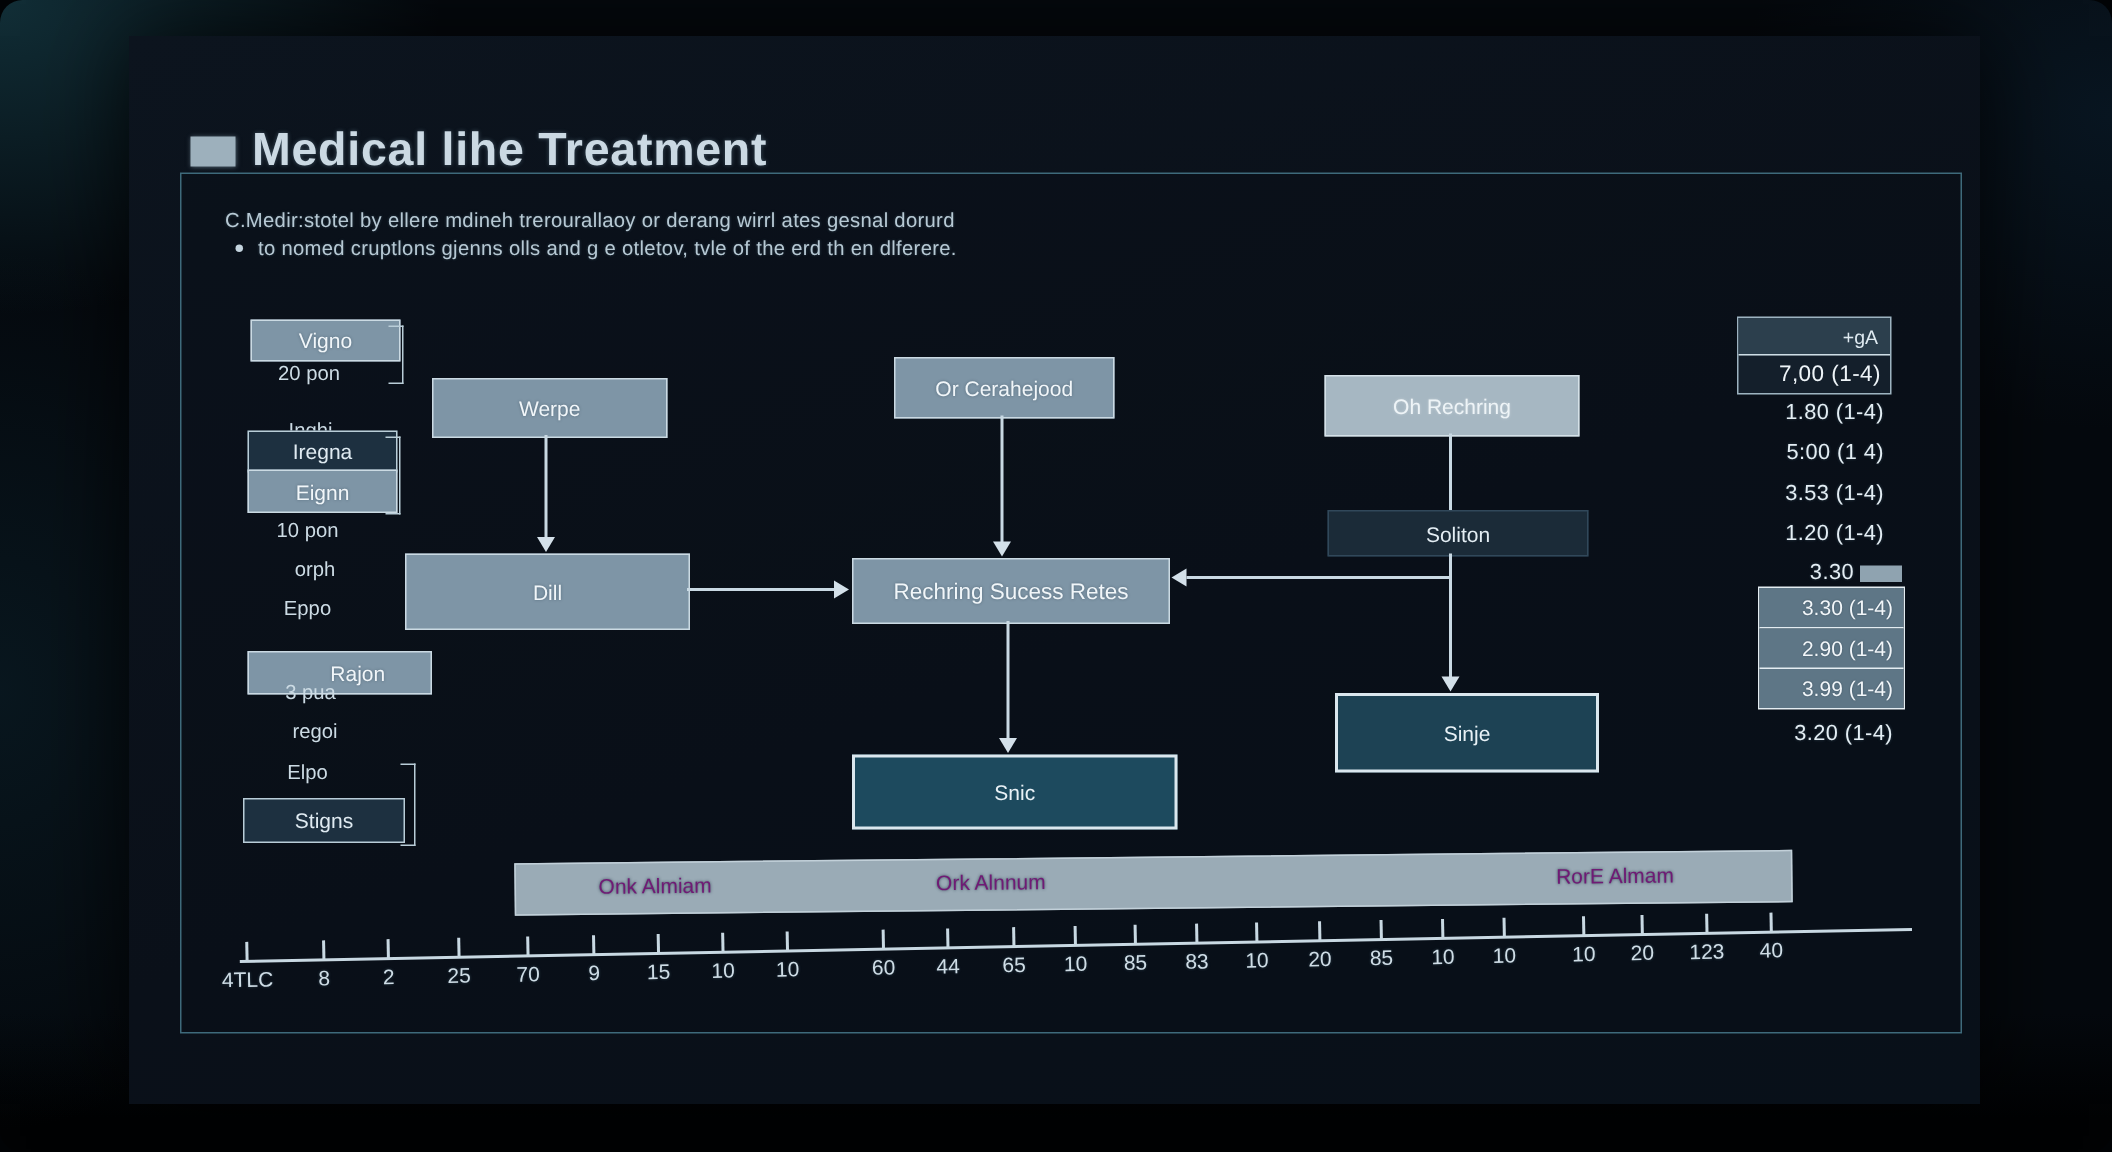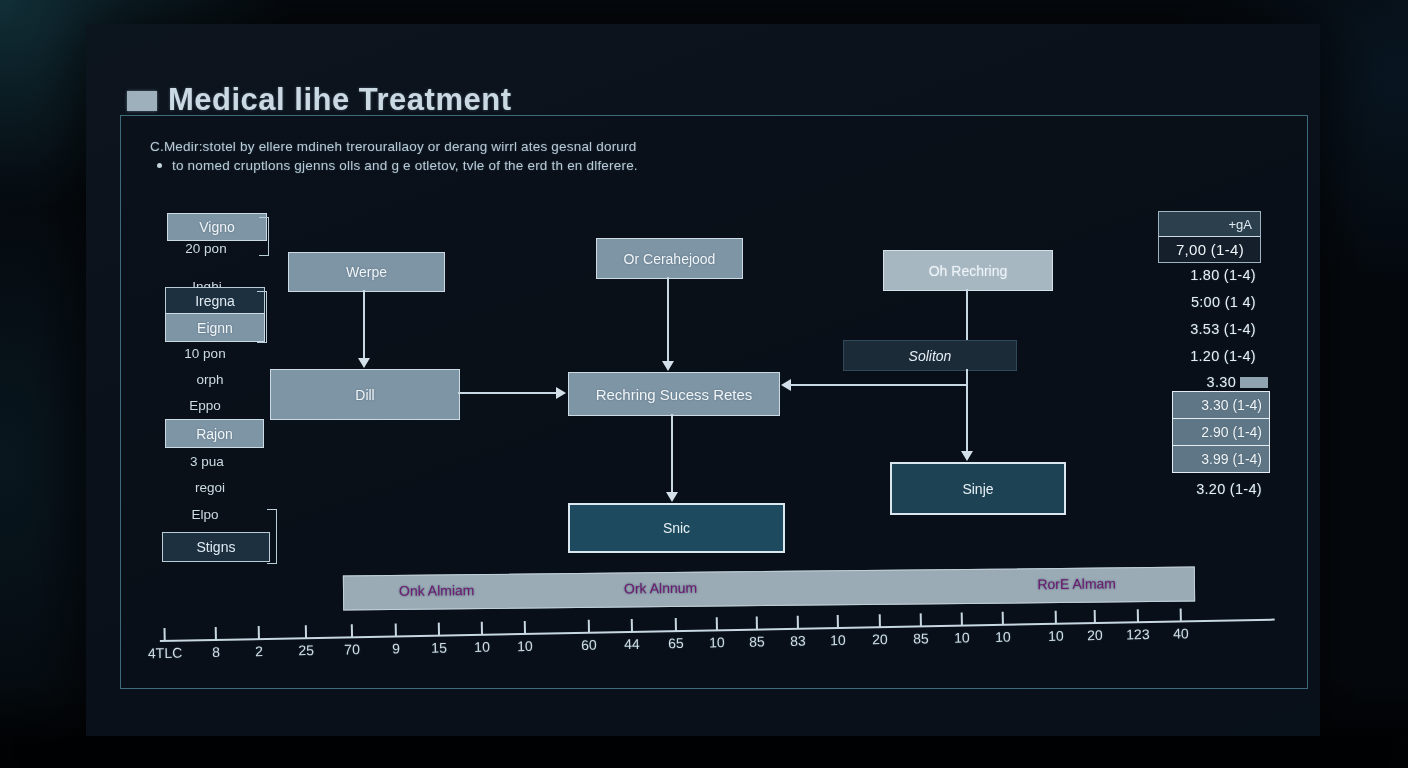--- a/index.html
+++ b/index.html
@@ -4,20 +4,21 @@
 <style>
   html,body{margin:0;padding:0;background:#010305;}
   .stage{
     position:relative;width:1408px;height:768px;overflow:hidden;
     font-family:"Liberation Sans", sans-serif;
     background:
       radial-gradient(ellipse 420px 300px at 0% 0%, rgba(36,102,116,.40), rgba(0,0,0,0) 70%),
       radial-gradient(ellipse 300px 420px at 0% 60%, rgba(22,66,82,.25), rgba(0,0,0,0) 70%),
       radial-gradient(ellipse 360px 300px at 100% 10%, rgba(18,52,78,.30), rgba(0,0,0,0) 70%),
       linear-gradient(180deg,#05090e 0%,#05090e 88%,#010203 97%);
+    border-radius: 15px;
   }
   .screen-surface{
     position:absolute;left:86px;top:24px;width:1234px;height:712px;
     background:linear-gradient(160deg,#0c141e 0%,#0a1019 55%,#081019 100%);
     box-shadow:0 0 60px rgba(0,0,0,.8);
   }
   .frame{
     position:absolute;left:120px;top:115px;width:1186px;height:572px;
     border:1.5px solid #3e6a7b;background:rgba(8,15,24,.35);
   }
@@ -57,21 +58,21 @@
   
   .axis{position:absolute;left:160px;top:628px;width:1125px;height:40px;transform:rotate(-1.1deg);transform-origin:0 50%;}
   .axis-line{position:absolute;left:0;top:12px;width:1115px;height:2px;background:#c8d8e2;}
   .axis-item{position:absolute;top:0;transform:translateX(-50%);display:flex;flex-direction:column;align-items:center;}
   .axis-tick{width:2px;height:13px;background:#c8d8e2;}
   .axis-label{margin-top:4px;font-size:14px;color:#cfdde6;text-shadow:0 0 2px rgba(110,150,170,.4);}
   
   .rc-text{position:absolute;width:110px;text-align:right;font-size:14.5px;color:#e4eef4;letter-spacing:.3px;text-shadow:0 0 2px rgba(120,160,180,.35);}
   .rc-groupbox{position:absolute;left:1158px;top:211px;width:101px;border:1px solid #9db3c0;background:#141f2b;}
   .rc-row1{height:24px;background:#2c3f4d;border-bottom:1.5px solid #cfdde6;display:flex;align-items:center;justify-content:flex-end;padding-right:8px;font-size:13px;color:#dfeaf1;}
-  .rc-row2{height:25px;display:flex;align-items:center;justify-content:flex-end;padding-right:16px;font-size:15px;color:#eef4f8;letter-spacing:.3px;}
+  .rc-row2{height:25px;display:flex;align-items:center;justify-content:flex-end;padding-right:6px;font-size:15px;color:#eef4f8;letter-spacing:.3px;}
   .rc-fragment{position:absolute;left:1240px;top:377px;width:28px;height:11px;background:#8fa3b0;}
   .rc-stack{position:absolute;left:1172px;top:391px;width:96px;border:1px solid #e4edf2;}
   .rc-stackbox{height:26px;background:#5e7686;border-bottom:1px solid #e4edf2;display:flex;align-items:center;justify-content:flex-end;padding-right:7px;font-size:14px;color:#f2f7fa;text-shadow:0 0 1px rgba(30,45,60,.6);}
   .rc-stackbox:last-child{border-bottom:none;}
 </style>
 </head>
 <body>
 
 <div class="stage">
   <div class="screen-surface"></div>
@@ -87,36 +88,36 @@
 
 
   <div class="box box-light" style="left:167px;top:213px;width:98px;height:26px;">Vigno</div>
   <div class="lc-text" style="left:151px;top:241px;">20 pon</div>
   <div class="lc-text" style="left:152px;top:279px;">Inghi</div>
   <div class="box box-dark" style="left:165px;top:287px;width:98px;height:26px;">Iregna</div>
   <div class="box box-light" style="left:165px;top:313px;width:98px;height:27px;">Eignn</div>
   <div class="lc-text" style="left:150px;top:346px;">10 pon</div>
   <div class="lc-text" style="left:155px;top:372px;">orph</div>
   <div class="lc-text" style="left:150px;top:398px;">Eppo</div>
-  <div class="box box-light" style="left:165px;top:419px;width:97px;height:27px;">Rajon</div>
+  <div class="box box-light" style="left:165px;top:434px;width:97px;height:27px;padding-left:24px;">Rajon</div>
   <div class="lc-text" style="left:152px;top:454px;">3 pua</div>
   <div class="lc-text" style="left:155px;top:480px;">regoi</div>
   <div class="lc-text" style="left:150px;top:507px;">Elpo</div>
   <div class="box box-dark" style="left:162px;top:532px;width:106px;height:28px;">Stigns</div>
 
   <div class="bracket" style="left:259px;top:217px;height:37px;"></div>
   <div class="bracket" style="left:257px;top:291px;height:50px;"></div>
   <div class="bracket" style="left:267px;top:509px;height:53px;"></div>
 
   <div class="box box-light" style="left:288px;top:252px;width:155px;height:38px;">Werpe</div>
   <div class="box box-light" style="left:596px;top:238px;width:145px;height:39px;">Or Cerahejood</div>
   <div class="box box-lighter" style="left:883px;top:250px;width:168px;height:39px;">Oh Rechring</div>
   <div class="box box-light" style="left:270px;top:369px;width:188px;height:49px;">Dill</div>
   <div class="box box-light" style="left:568px;top:372px;width:210px;height:42px;font-size:15px;">Rechring Sucess Retes</div>
-  <div class="box box-darkflat" style="left:843px;top:340px;width:172px;height:29px;font-style:italic;">Soliton</div>
+  <div class="box box-darkflat" style="left:885px;top:340px;width:172px;height:29px;">Soliton</div>
   <div class="box box-teal2" style="left:890px;top:462px;width:172px;height:49px;">Sinje</div>
   <div class="box box-teal" style="left:568px;top:503px;width:213px;height:46px;">Snic</div>
 
   <div class="vline" style="left:363px;top:290px;height:70px;"></div>
   <div class="head-down" style="left:358px;top:358px;"></div>
 
   <div class="vline" style="left:667px;top:277px;height:86px;"></div>
   <div class="head-down" style="left:662px;top:361px;"></div>
 
   <div class="hline" style="left:458px;top:392px;width:98px;"></div>

